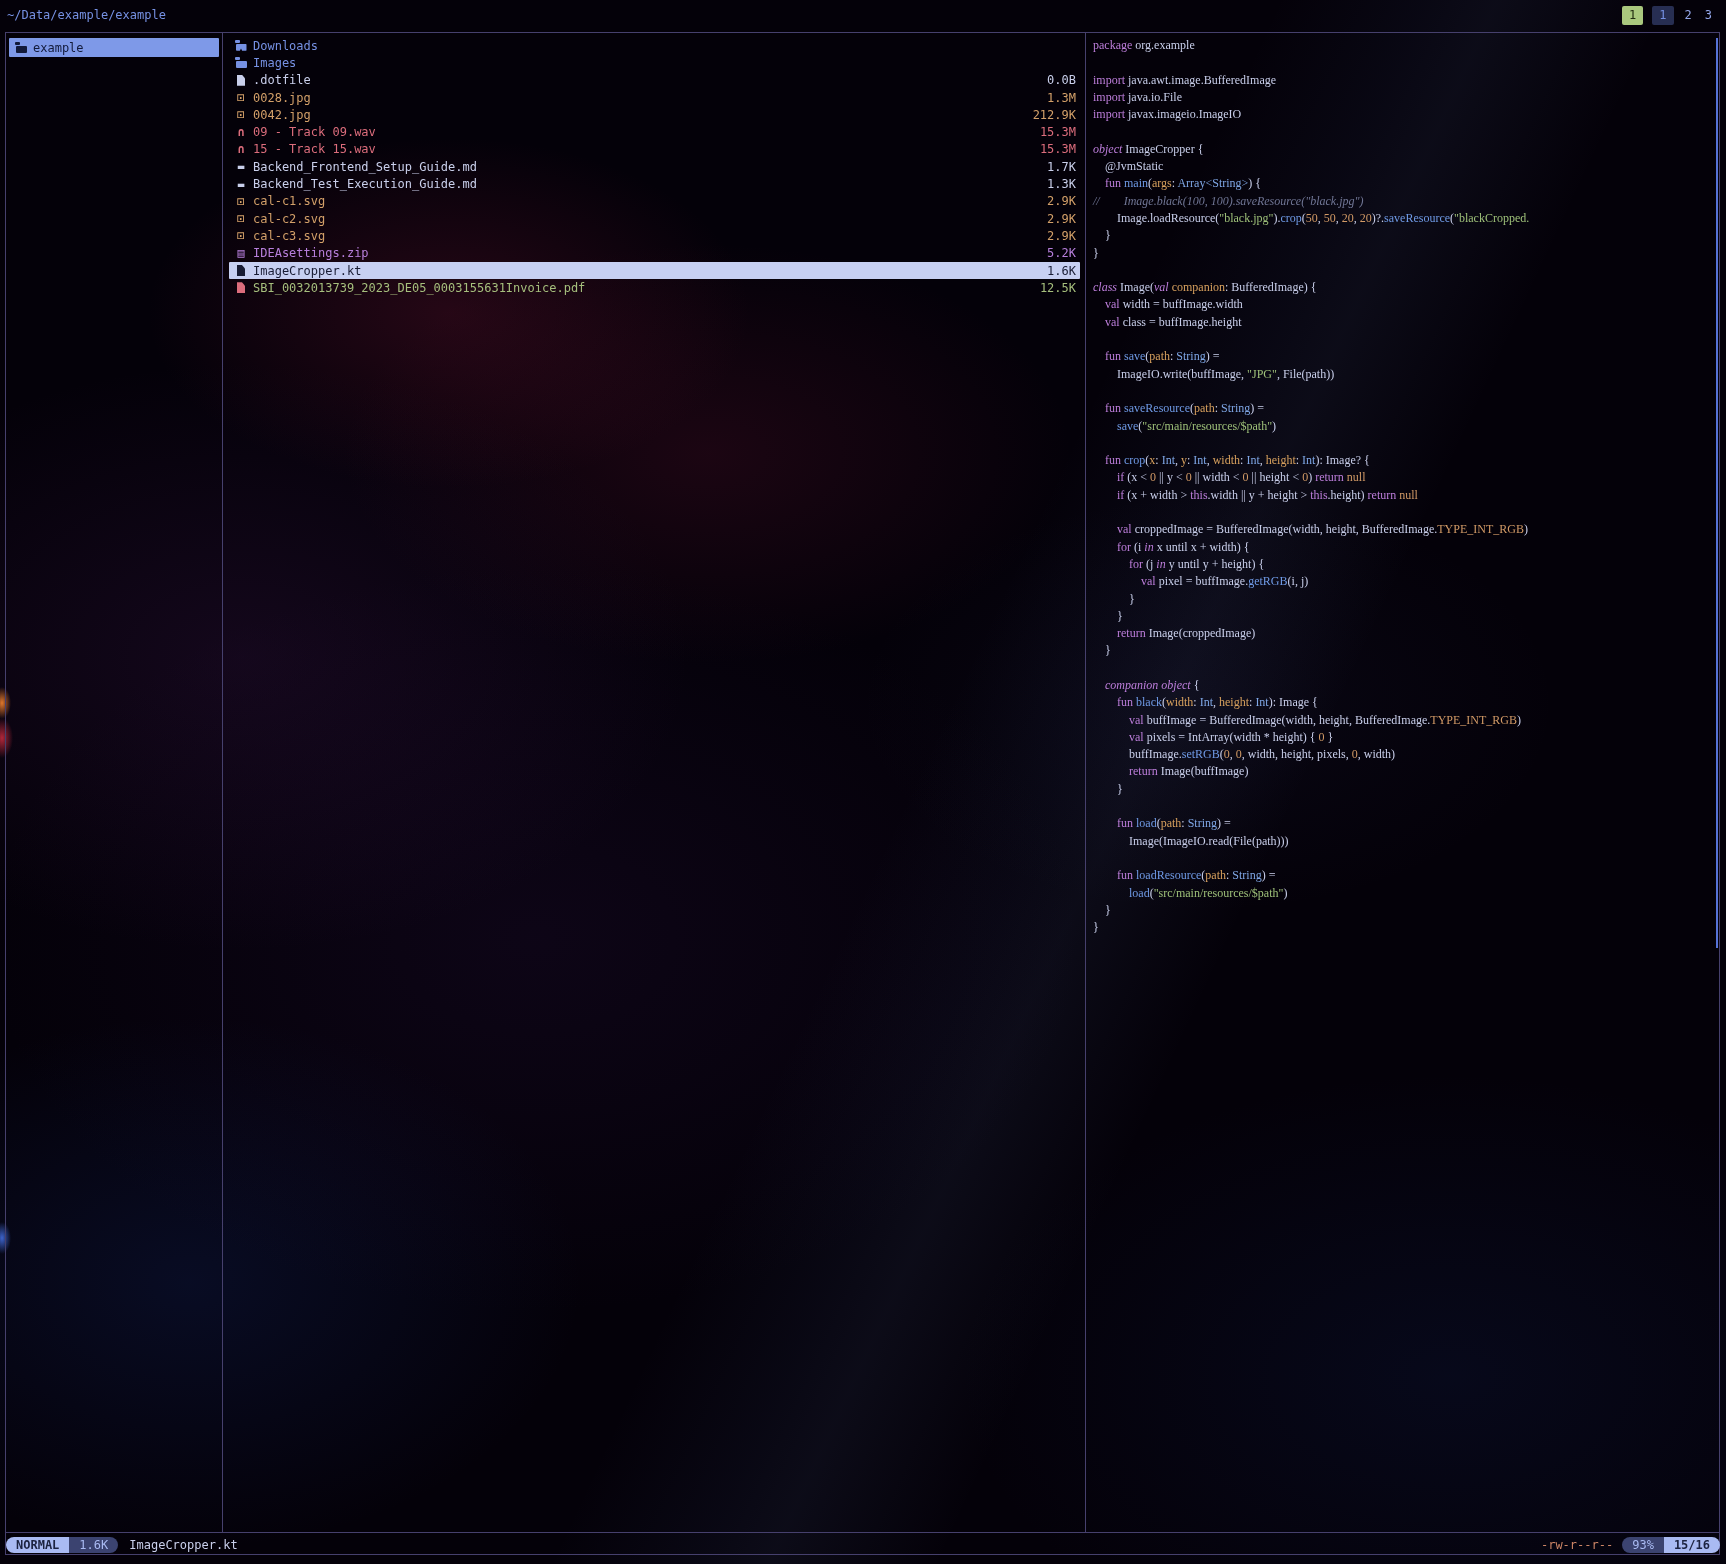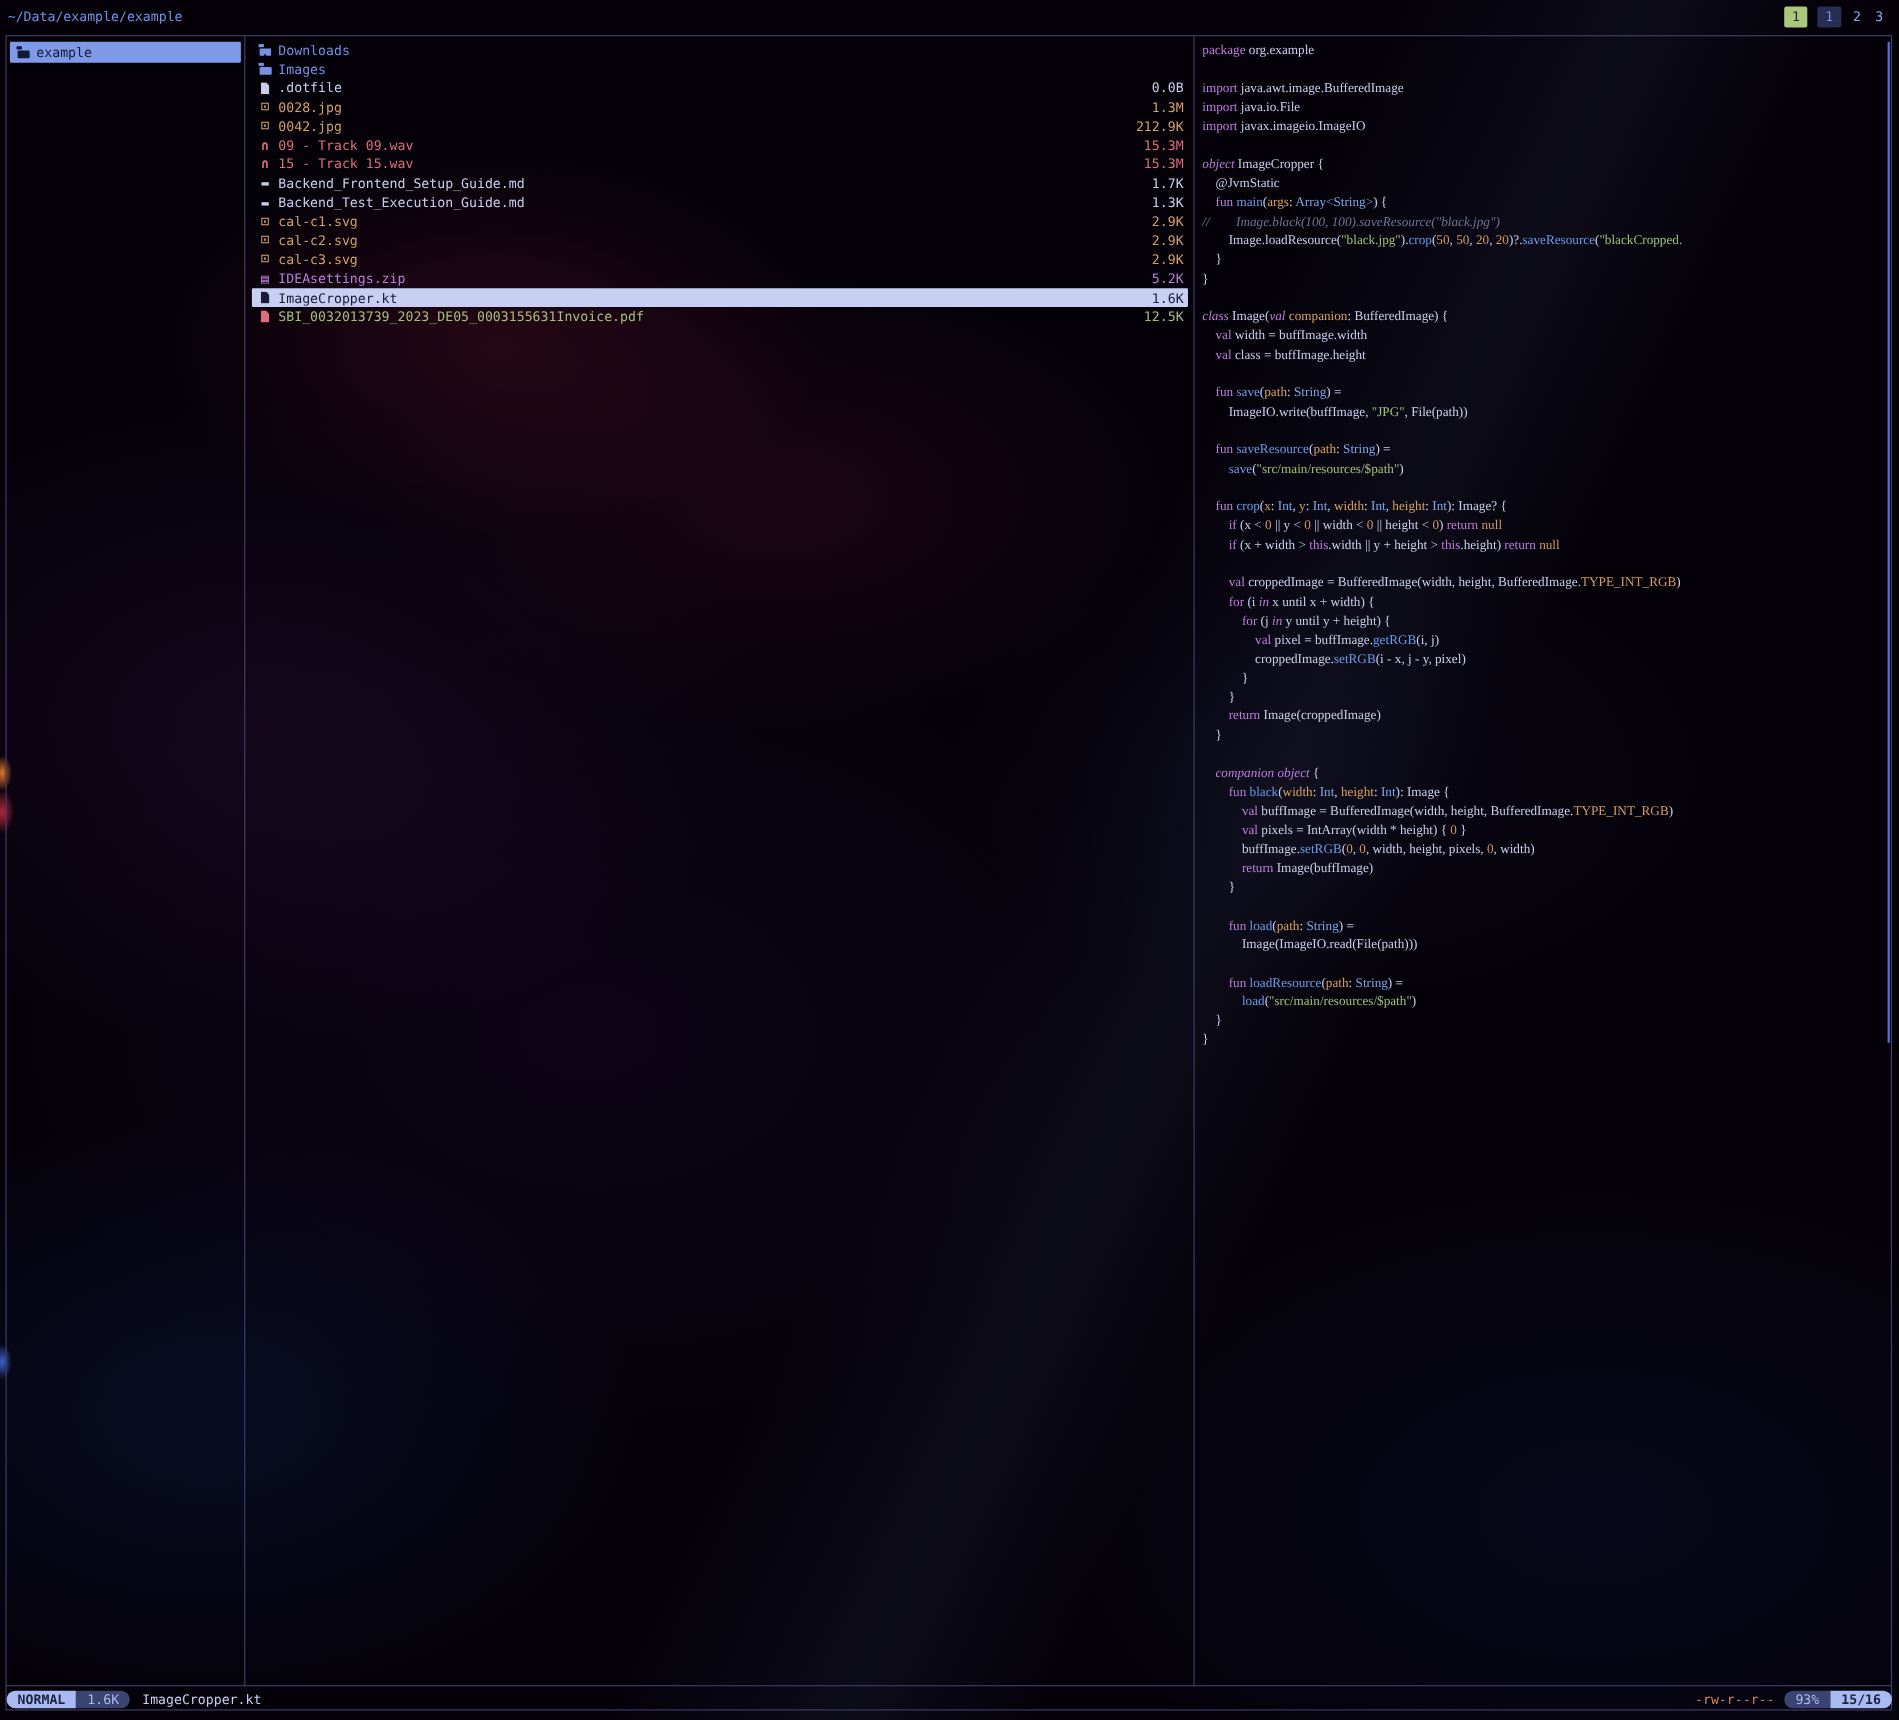--- a/index.html
+++ b/index.html
@@ -207,21 +207,20 @@
         <div class="code-line"><span class="tok-t">        </span><span class="tok-fn">save</span><span class="tok-t">(</span><span class="tok-str">"src/main/resources/$path"</span><span class="tok-t">)</span></div>
         <div class="code-line"></div>
         <div class="code-line"><span class="tok-t">    </span><span class="tok-kw">fun</span><span class="tok-t"> </span><span class="tok-fn">crop</span><span class="tok-t">(</span><span class="tok-prop">x</span><span class="tok-t">: </span><span class="tok-ty">Int</span><span class="tok-t">, </span><span class="tok-prop">y</span><span class="tok-t">: </span><span class="tok-ty">Int</span><span class="tok-t">, </span><span class="tok-prop">width</span><span class="tok-t">: </span><span class="tok-ty">Int</span><span class="tok-t">, </span><span class="tok-prop">height</span><span class="tok-t">: </span><span class="tok-ty">Int</span><span class="tok-t">): Image? {</span></div>
         <div class="code-line"><span class="tok-t">        </span><span class="tok-kw">if</span><span class="tok-t"> (x &lt; </span><span class="tok-num">0</span><span class="tok-t"> || y &lt; </span><span class="tok-num">0</span><span class="tok-t"> || width &lt; </span><span class="tok-num">0</span><span class="tok-t"> || height &lt; </span><span class="tok-num">0</span><span class="tok-t">) </span><span class="tok-kw">return</span><span class="tok-t"> </span><span class="tok-num">null</span></div>
         <div class="code-line"><span class="tok-t">        </span><span class="tok-kw">if</span><span class="tok-t"> (x + width &gt; </span><span class="tok-kw">this</span><span class="tok-t">.width || y + height &gt; </span><span class="tok-kw">this</span><span class="tok-t">.height) </span><span class="tok-kw">return</span><span class="tok-t"> </span><span class="tok-num">null</span></div>
         <div class="code-line"></div>
         <div class="code-line"><span class="tok-t">        </span><span class="tok-kw">val</span><span class="tok-t"> croppedImage = BufferedImage(width, height, BufferedImage.</span><span class="tok-num">TYPE_INT_RGB</span><span class="tok-t">)</span></div>
         <div class="code-line"><span class="tok-t">        </span><span class="tok-kw">for</span><span class="tok-t"> (i </span><span class="tok-kwi">in</span><span class="tok-t"> x until x + width) {</span></div>
         <div class="code-line"><span class="tok-t">            </span><span class="tok-kw">for</span><span class="tok-t"> (j </span><span class="tok-kwi">in</span><span class="tok-t"> y until y + height) {</span></div>
         <div class="code-line"><span class="tok-t">                </span><span class="tok-kw">val</span><span class="tok-t"> pixel = buffImage.</span><span class="tok-fn">getRGB</span><span class="tok-t">(i, j)</span></div>
-        <div class="code-line"><span class="tok-t">                croppedImage.</span><span class="tok-fn">setRGB</span><span class="tok-t">(i - x, j - y, pixel)</span></div>
         <div class="code-line"><span class="tok-t">            }</span></div>
         <div class="code-line"><span class="tok-t">        }</span></div>
         <div class="code-line"><span class="tok-t">        </span><span class="tok-kw">return</span><span class="tok-t"> Image(croppedImage)</span></div>
         <div class="code-line"><span class="tok-t">    }</span></div>
         <div class="code-line"></div>
         <div class="code-line"><span class="tok-t">    </span><span class="tok-kwi">companion object</span><span class="tok-t"> {</span></div>
         <div class="code-line"><span class="tok-t">        </span><span class="tok-kw">fun</span><span class="tok-t"> </span><span class="tok-fn">black</span><span class="tok-t">(</span><span class="tok-prop">width</span><span class="tok-t">: </span><span class="tok-ty">Int</span><span class="tok-t">, </span><span class="tok-prop">height</span><span class="tok-t">: </span><span class="tok-ty">Int</span><span class="tok-t">): Image {</span></div>
         <div class="code-line"><span class="tok-t">            </span><span class="tok-kw">val</span><span class="tok-t"> buffImage = BufferedImage(width, height, BufferedImage.</span><span class="tok-num">TYPE_INT_RGB</span><span class="tok-t">)</span></div>
         <div class="code-line"><span class="tok-t">            </span><span class="tok-kw">val</span><span class="tok-t"> pixels = IntArray(width * height) { </span><span class="tok-num">0</span><span class="tok-t"> }</span></div>
         <div class="code-line"><span class="tok-t">            buffImage.</span><span class="tok-fn">setRGB</span><span class="tok-t">(</span><span class="tok-num">0</span><span class="tok-t">, </span><span class="tok-num">0</span><span class="tok-t">, width, height, pixels, </span><span class="tok-num">0</span><span class="tok-t">, width)</span></div>

